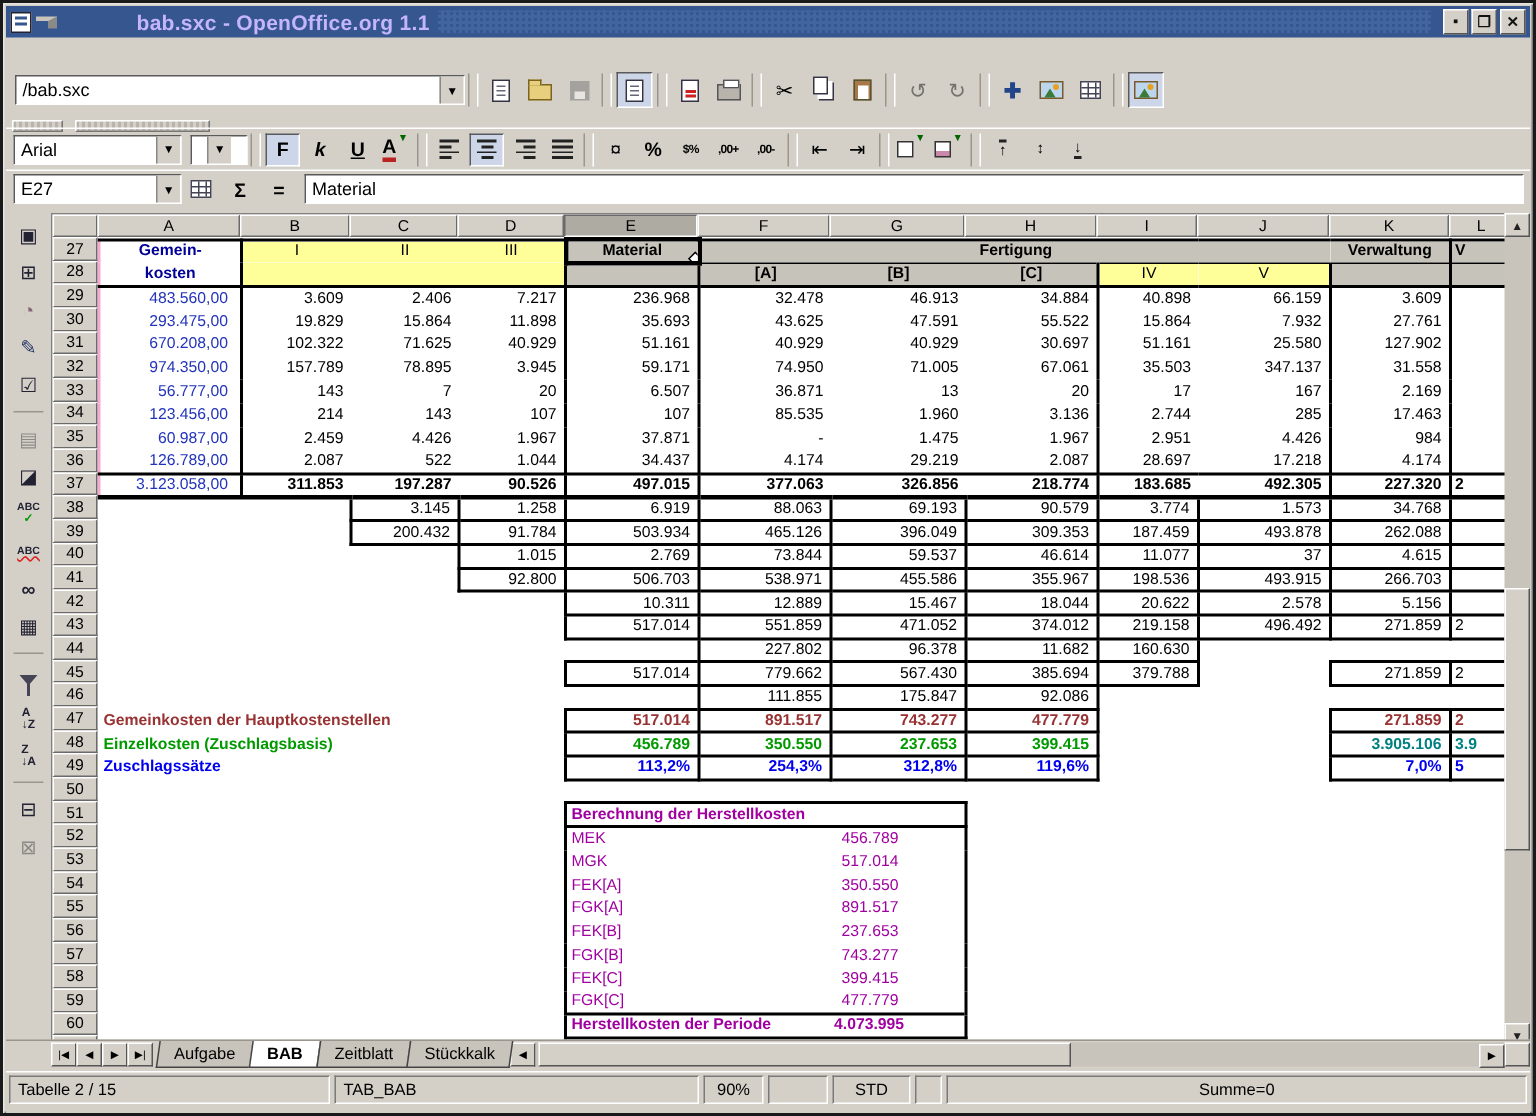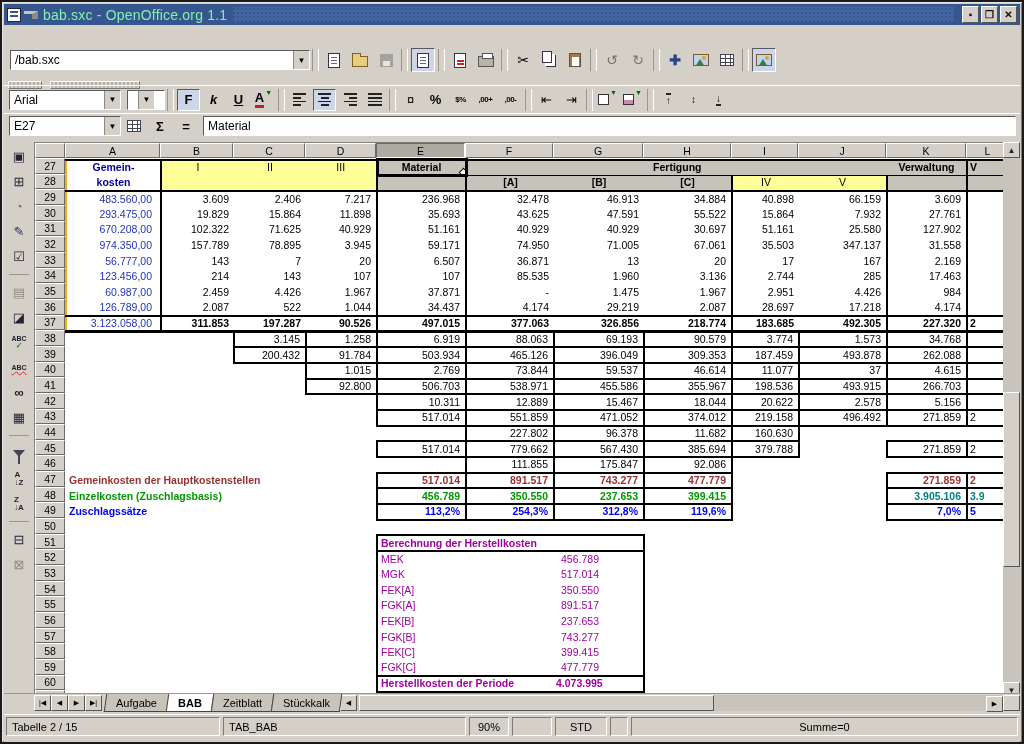--- a/index.html
+++ b/index.html
@@ -14,21 +14,21 @@
   .titlebar .pattern { flex:1; height:15px; margin:0 6px;
     background: repeating-linear-gradient(90deg,#35568e 0 2px,#4668a2 2px 4px),
                 repeating-linear-gradient(0deg,#35568e 0 2px,#4668a2 2px 4px);
     background-blend-mode:lighten; opacity:.85; }
   .doc-ico { width:14px; height:14px; background:#fff; border:1px solid #223;
     margin-right:3px; position:relative; }
   .doc-ico::after{ content:""; position:absolute; left:2px; top:2px; width:8px; height:2px;
     background:#35568e; box-shadow:0 4px 0 #35568e; }
   .pin-ico { width:14px; height:8px; margin-right:5px; border-top:3px solid #c8c4bc;
     border-right:6px solid #8a8a8a; }
-  .title-text { color:#86efac; font-weight:normal; font-size:14px; letter-spacing:.2px; white-space:nowrap; }
+  .title-text { color:#c4b5fd; font-weight:bold; font-size:14px; letter-spacing:.2px; white-space:nowrap;margin-left:48px; }
   .winbtn { width:17px; height:17px; background:#d4d0c8; border:1px solid;
     border-color:#fff #555 #555 #fff; margin-left:2px; display:flex; align-items:center;
     justify-content:center; font-size:10px; font-weight:bold; color:#111; }
 
   
   .menubar { position:absolute; left:2px; top:23px; right:2px; height:20px;
     background:#d4d0c8; border-bottom:1px solid #9a968e; display:flex; align-items:center;
     padding-left:4px; }
   .menu-item { display:inline-block; padding:2px 8px; font-size:12px; color:#000; }
   .menu-item::first-letter { text-decoration:underline; }
@@ -138,21 +138,21 @@
   .colhdr.sel { background:#aeaba2; border-color:#6a6a6a #fff #fff #6a6a6a; }
   .rowhdrs { position:absolute; left:0; top:15px; width:30px; }
   .rowhdr { width:30px; height:15.67px; background:#d4d0c8; border:1px solid;
     border-color:#fff #6a6a6a #6a6a6a #fff; font-size:10.5px; display:flex;
     align-items:center; justify-content:center; }
   .gridwrap { position:absolute; left:30px; top:15px; right:0; bottom:0; overflow:hidden; }
   table.grid { border-collapse:collapse; table-layout:fixed; width:944px; }
   table.grid tr { height:15.67px; }
   table.grid td { font-size:10.5px; line-height:11px; white-space:nowrap; overflow:hidden;
     padding:0 2px; vertical-align:middle; }
-  .mr.cA { border-left:2px solid #eab308; border-right:2px solid #000;margin-top:40px; }
+  .mr.cA { border-left:2px solid #f9a8d4; border-right:2px solid #000;margin-top:40px; }
   .mr.cD { border-right:2px solid #000; }
   .mr.cE { border-right:2px solid #000; }
   .mr.cH { border-right:2px solid #000; }
   .mr.cJ { border-right:2px solid #000; }
   .mr.cK { border-right:2px solid #000; }
   tr.r27 td.mr { border-top:2px solid #000; }
   td.hb { border-bottom:1px solid #000; }
   tr.r28 td.mr { border-bottom:2px solid #000; }
   tr.r37 td.mr { border-bottom:2px solid #000; }
   tr.r38 td.mr { border-bottom:3px solid #000; }

